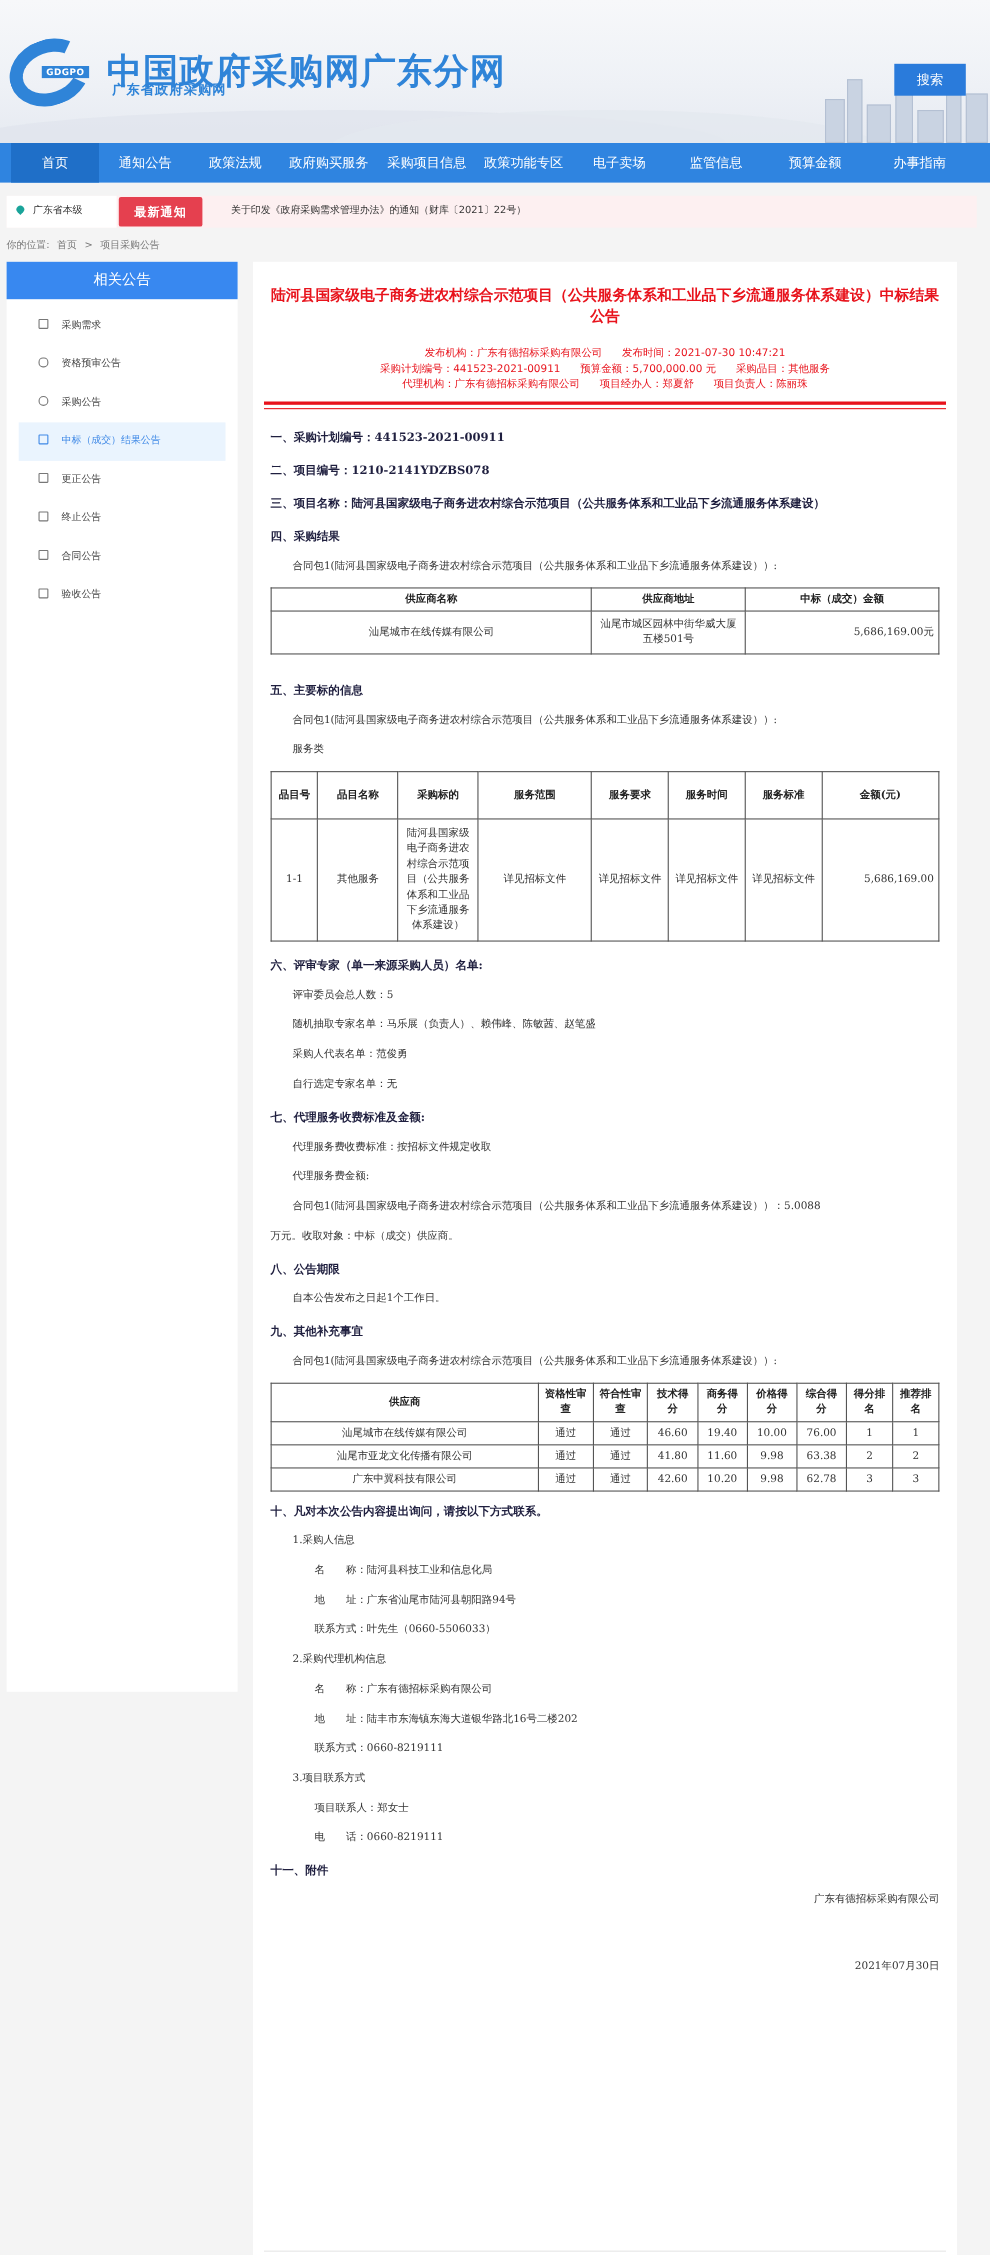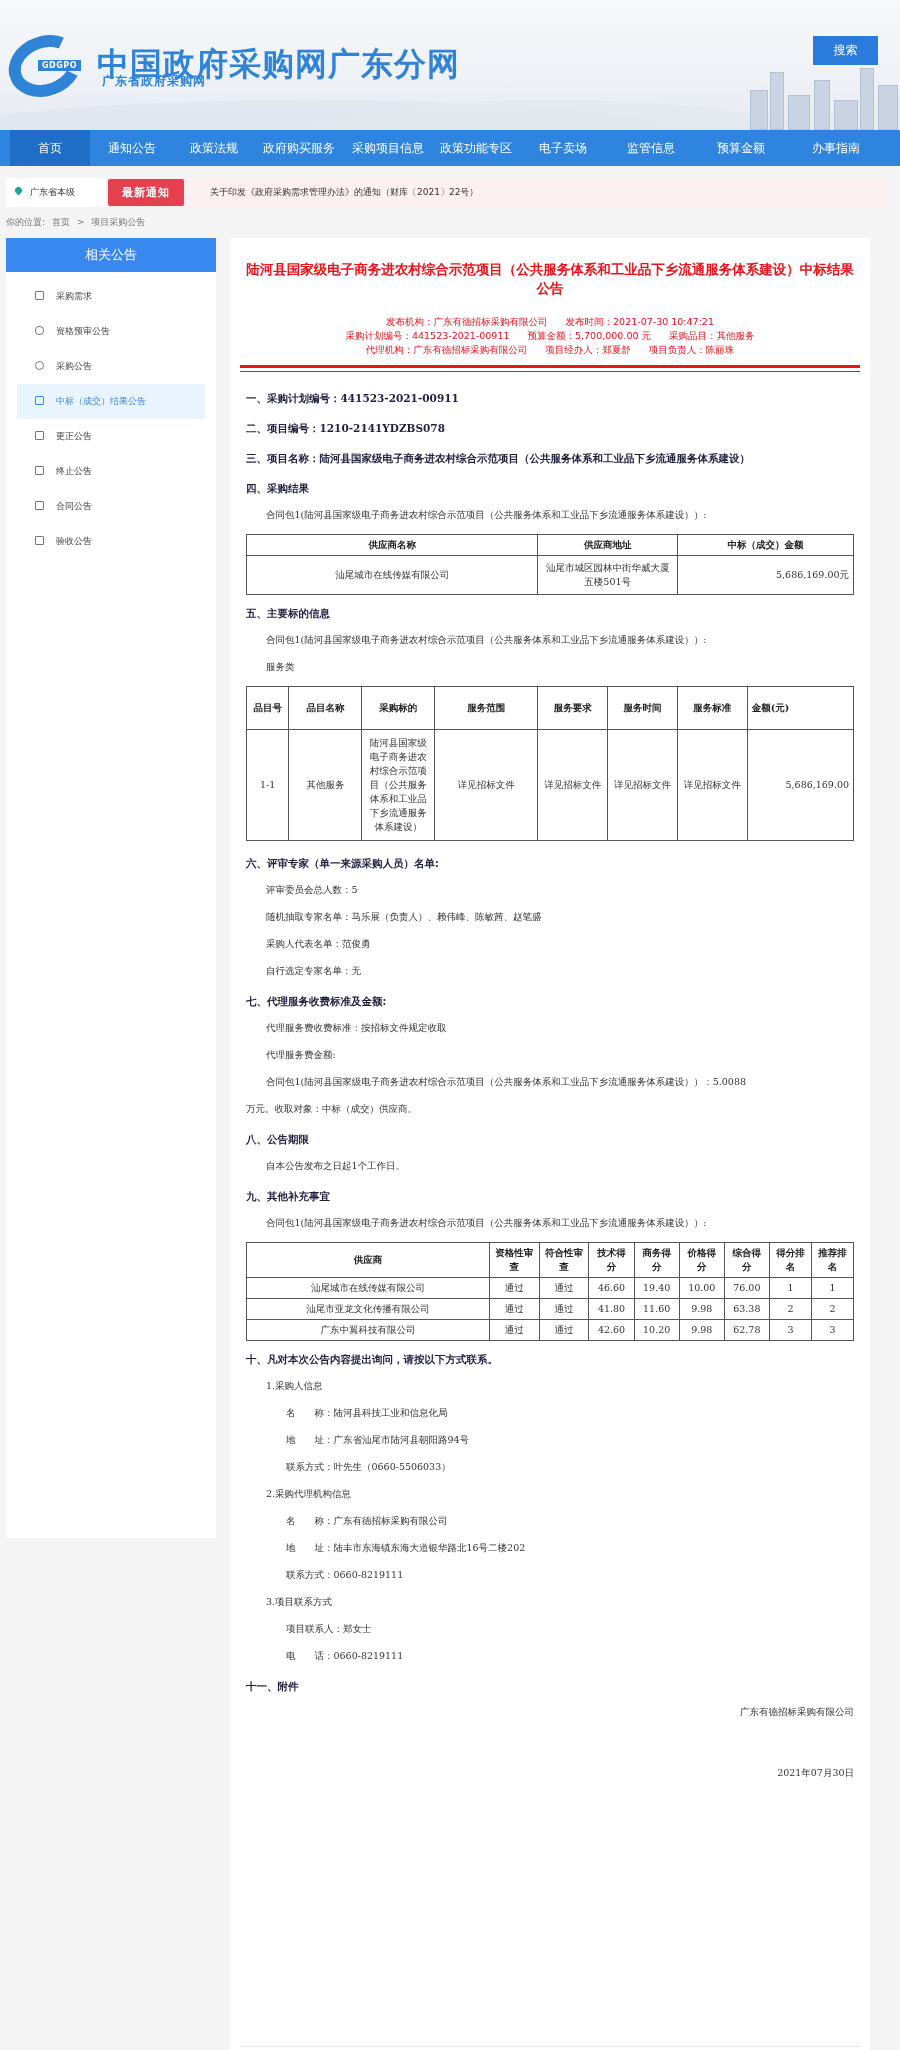--- a/index.html
+++ b/index.html
@@ -9,21 +9,21 @@
 .header .hill{position:absolute;left:-40px;bottom:-30px;width:700px;height:60px;border-radius:50%;background:#dfe4ec;opacity:.7;}
 .header .hill2{position:absolute;left:300px;bottom:-40px;width:500px;height:70px;border-radius:50%;background:#e4e8ef;opacity:.8;}
 .city{position:absolute;right:0;bottom:0;width:170px;height:75px;}
 .city span{position:absolute;bottom:0;background:#c9d3e2;border:1px solid #b4c0d3;}
 .logo{position:absolute;left:8px;top:36px;width:74px;height:60px;}
 .logo .ring{position:absolute;left:0;top:0;width:74px;height:60px;border-radius:50%;border:12px solid #2f84d8;border-right-color:transparent;transform:rotate(-20deg);}
 .logo .txt{position:absolute;left:30px;top:24px;background:#2f84d8;color:#fff;font-size:8px;font-weight:bold;padding:1px 4px;letter-spacing:.5px;}
 .site-title{position:absolute;left:97px;top:43px;font-size:32px;font-weight:bold;color:#2f84d8;letter-spacing:1px;}
 .site-sub{position:absolute;left:102px;top:73px;font-size:12px;font-weight:bold;color:#2f84d8;letter-spacing:1px;}
 .search{position:absolute;left:515px;top:51px;width:298px;height:28px;border:1px solid #2f84d8;background:#fff;font-size:9px;color:#aaa;padding:8px 7px;outline:none;}
-.search-btn{position:absolute;left:813px;top:36px;width:65px;height:29px;background:#2a7bdb;color:#fff;font-size:12px;border:none;}
+.search-btn{position:absolute;left:813px;top:58px;width:65px;height:29px;background:#2a7bdb;color:#fff;font-size:12px;border:none;}
 .nav{height:36px;background:#2f84e0;display:flex;padding-left:10px;}
 .nav a{display:block;height:36px;line-height:36px;font-size:12px;color:#fff;text-align:center;text-decoration:none;}
 .nav a.active{background:#1f6fc8;}
 .notice{position:absolute;left:6px;top:178px;width:882px;height:29px;background:#fdf0f1;}
 .notice .loc{position:absolute;left:0;top:0;width:100px;height:29px;background:#fff;font-size:9px;color:#333;line-height:29px;padding-left:24px;}
 .notice .loc i{position:absolute;left:9px;top:9px;width:7px;height:7px;border-radius:50% 50% 50% 0;background:#1aa49a;transform:rotate(-45deg);}
 .notice .badge{position:absolute;left:102px;top:1px;width:76px;height:27px;background:#e5404f;color:#fff;font-size:11px;font-weight:bold;text-align:center;line-height:27px;border-radius:2px;letter-spacing:1px;}
 .notice .msg{position:absolute;left:204px;top:0;line-height:29px;font-size:9px;color:#333;}
 .crumb{position:absolute;left:6px;top:216px;font-size:9px;color:#777;}
 .crumb span{margin-right:4px;}
@@ -145,35 +145,35 @@
         <th>中标（成交）金额</th>
       </tr>
       <tr>
         <td style="height:39px">汕尾城市在线传媒有限公司</td>
         <td>汕尾市城区园林中街华威大厦五楼501号</td>
         <td style="text-align:right">5,686,169.00元</td>
       </tr>
     </tbody>
       </table>
 
-    <div class="h" style="margin-top:10px">五、主要标的信息</div>
+    <div class="h" style="margin-top:25px">五、主要标的信息</div>
     <div class="p">合同包1(陆河县国家级电子商务进农村综合示范项目（公共服务体系和工业品下乡流通服务体系建设））:</div>
     <div class="p">服务类</div>
 
     <table>
       <tbody>
           <tr style="height:43px">
         <th style="width:7%">品目号</th>
         <th style="width:12%">品目名称</th>
         <th style="width:12%">采购标的</th>
         <th style="width:17%">服务范围</th>
         <th style="width:11.5%">服务要求</th>
         <th style="width:11.5%">服务时间</th>
         <th style="width:11.5%">服务标准</th>
-        <th style="text-align:left">金额(元)</th>
+        <th style="text-align:center">金额(元)</th>
       </tr>
       <tr>
         <td>1-1</td>
         <td>其他服务</td>
         <td style="padding:6px 3px">陆河县国家级电子商务进农村综合示范项目（公共服务体系和工业品下乡流通服务体系建设）</td>
         <td>详见招标文件</td>
         <td>详见招标文件</td>
         <td>详见招标文件</td>
         <td>详见招标文件</td>
         <td style="text-align:right">5,686,169.00</td>

